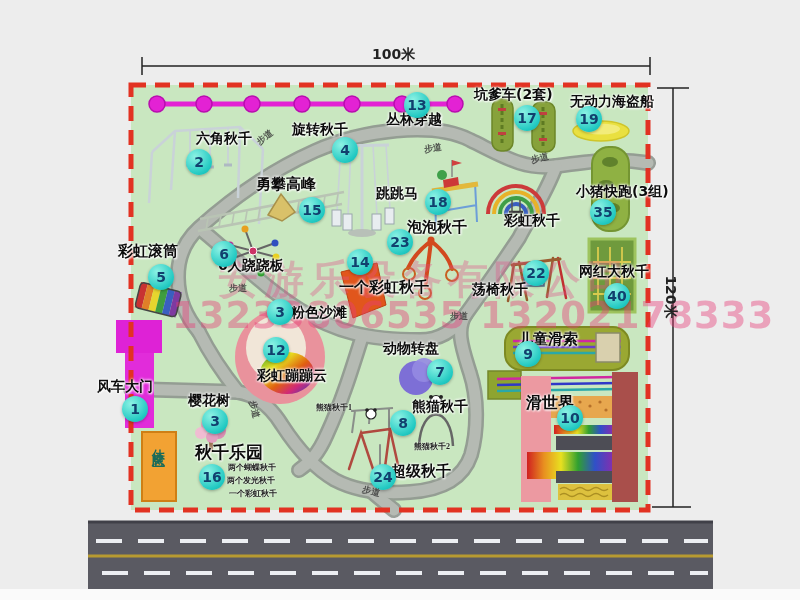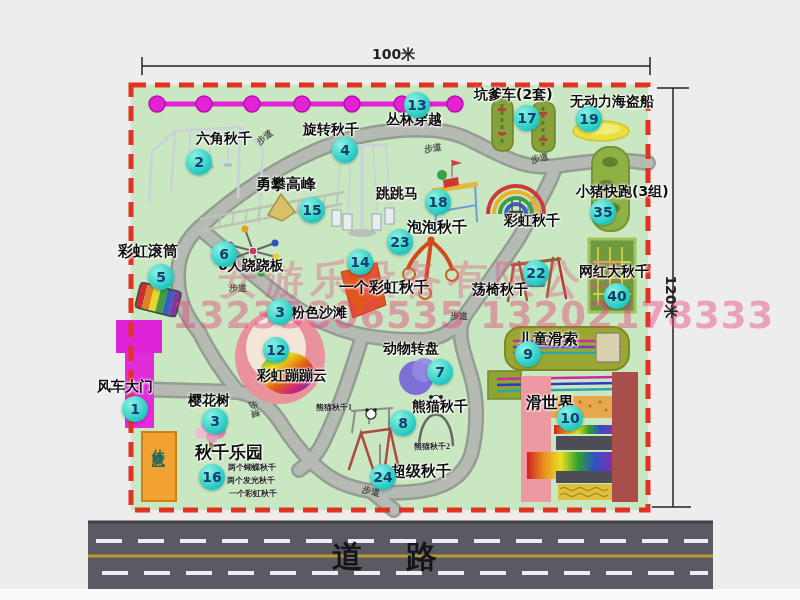--- a/index.html
+++ b/index.html
@@ -290,21 +290,21 @@
 
 <div class="wm wm-company">安游乐设备有限公司</div>
 <div class="wm wm-phone">13233806535 13202178333</div>
 
 <div class="dim" style="left:372px;top:46px">100米</div>
 <div class="dim dim-v" style="left:648px;top:288px">120米</div>
 
 <div class="lbl" style="left:97px;top:379px">风车大门</div>
 <div class="lbl" style="left:196px;top:131px">六角秋千</div>
 <div class="lbl" style="left:188px;top:393px">樱花树</div>
-<div class="lbl" style="left:303px;top:122px">旋转秋千</div>
+<div class="lbl" style="left:292px;top:122px">旋转秋千</div>
 <div class="lbl lbl-15" style="left:118px;top:243px">彩虹滚筒</div>
 <div class="lbl" style="left:218px;top:258px">6人跷跷板</div>
 <div class="lbl" style="left:383px;top:341px">动物转盘</div>
 <div class="lbl" style="left:412px;top:399px">熊猫秋千</div>
 <div class="lbl lbl-15" style="left:518px;top:331px">儿童滑索</div>
 <div class="lbl lbl-16" style="left:526px;top:394px">滑世界</div>
 <div class="lbl" style="left:291px;top:305px">粉色沙滩</div>
 <div class="lbl" style="left:257px;top:368px">彩虹蹦蹦云</div>
 <div class="lbl" style="left:386px;top:112px">丛林穿越</div>
 <div class="lbl lbl-15" style="left:339px;top:279px">一个彩虹秋千</div>
@@ -354,15 +354,14 @@
 <div class="walk" style="left:256px;top:131px;transform:rotate(-38deg)">步道</div>
 <div class="walk" style="left:424px;top:142px;transform:rotate(-8deg)">步道</div>
 <div class="walk" style="left:531px;top:152px;transform:rotate(-14deg)">步道</div>
 <div class="walk" style="left:229px;top:282px">步道</div>
 <div class="walk" style="left:450px;top:310px">步道</div>
 <div class="walk" style="left:245px;top:403px;transform:rotate(76deg)">步道</div>
 <div class="walk" style="left:362px;top:485px;transform:rotate(14deg)">步道</div>
 
 <div class="rest" style="left:149px;top:439px">休息区</div>
 
-<div class="road-label" style="left:332px;top:536px">道　路</div>
 
 </div>
 
 </body></html>

